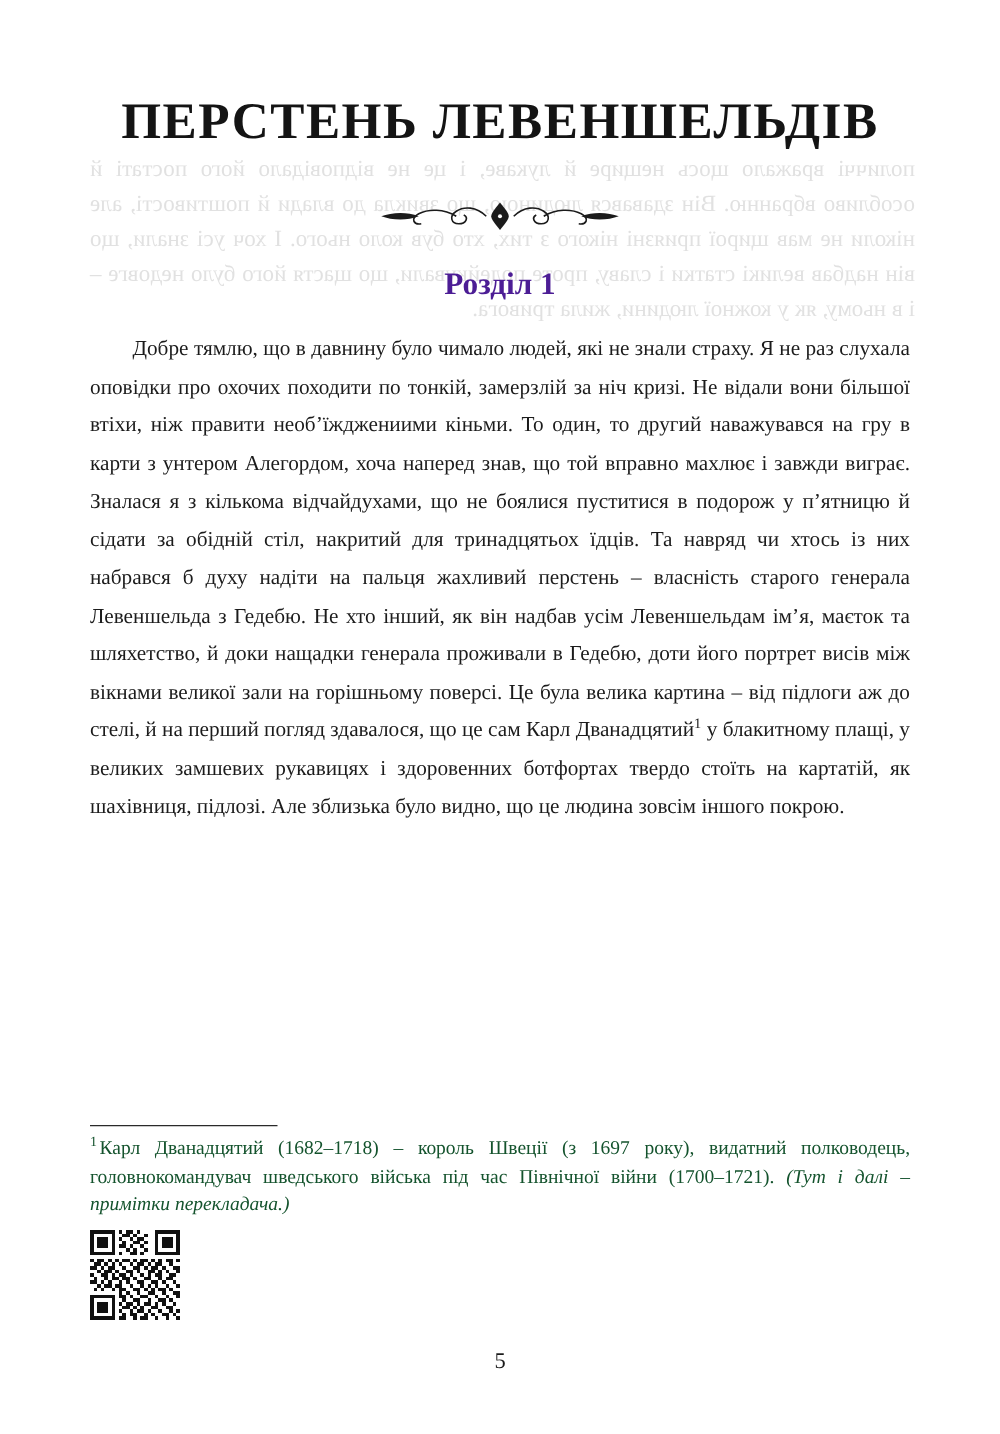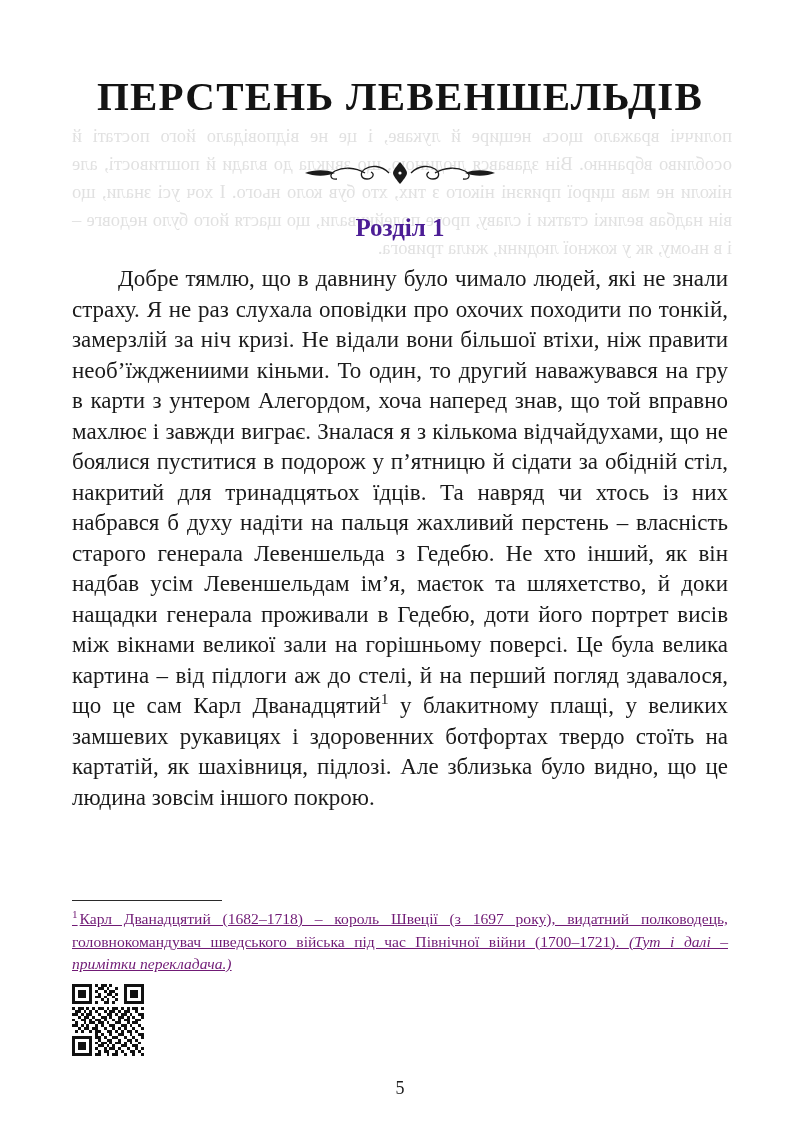--- a/index.html
+++ b/index.html
@@ -66,21 +66,21 @@
   .chapter-title {
     margin: 24px 0 0;
     text-align: center;
     font-size: 25px;
     font-weight: 700;
     color: #4c1d95;
   }
 
   .body-text {
     margin: 22px 0 0;
-    font-size: 23px;
+    font-size: 17px;
     line-height: 30.5px;
     text-align: justify;
     text-justify: inter-word;
     hyphens: manual;
   }
   .body-text p {
     margin: 0;
     text-indent: 2.0em;
   }
   .fn-ref {
@@ -98,22 +98,21 @@
   .footnote-rule {
     width: 150px;
     height: 1px;
     background: #2a2a2a;
     margin: 0 0 7px 0;
   }
   .footnote {
     font-size: 15.6px;
     line-height: 22.5px;
     text-align: justify;
-    color: #701a75;
-    text-decoration: underline;
+    color: #14532d;
   }
   .footnote sup {
     font-size: .72em;
     vertical-align: super;
     line-height: 0;
     margin-right: 2px;
   }
   .footnote .ital { font-style: italic; }
 
   .qr {

